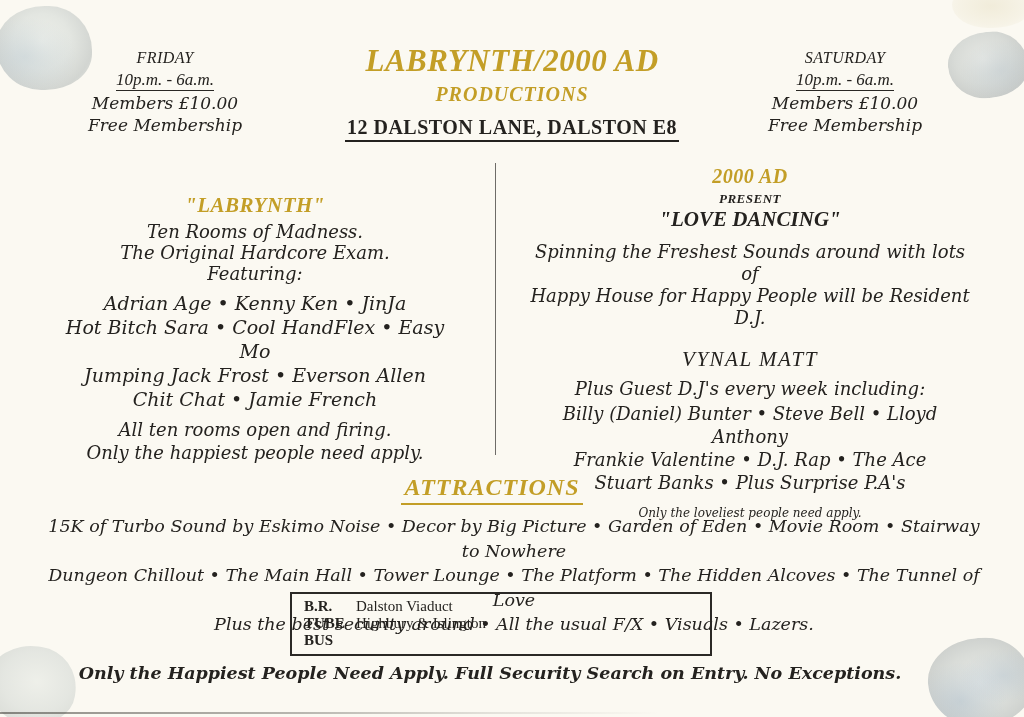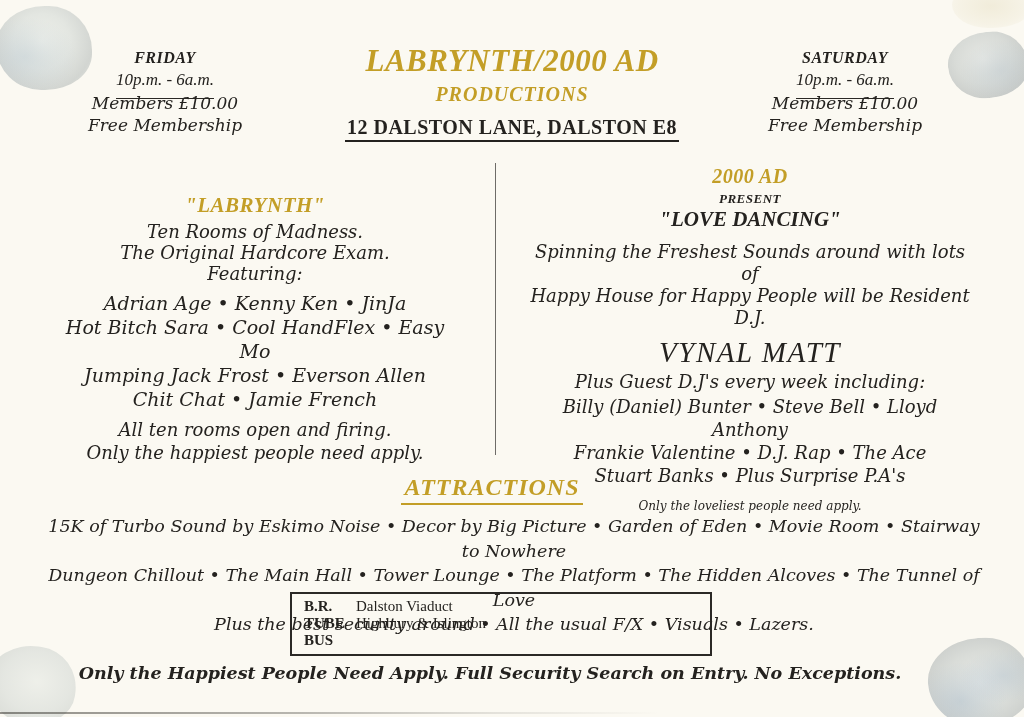--- a/index.html
+++ b/index.html
@@ -14,44 +14,44 @@
   .flyer{position:absolute;inset:0;}
 
   
   .times{font-family:"Liberation Serif", serif;}
   .script{font-family:"DejaVu Serif", serif;font-style:italic;}
   .gold{color:#c39e27;}
   .abs{position:absolute;}
 
   
   .sideblock{width:170px;text-align:center;}
-  .day-label{font-size:16px;font-weight:bold;font-style:italic;line-height:20px;letter-spacing:.5px;}
+  .day-label{font-size:16px;font-weight:normal;font-style:italic;line-height:20px;letter-spacing:.5px;}
   .hours{font-size:17px;font-style:italic;line-height:24px;}
-  .hours span{border-bottom:1.5px solid #2a2824;padding-bottom:9px;}
+  .hours span{border-bottom:1.5px solid #2a2824;padding-bottom:1px;}
   .side-script{font-size:17px;line-height:22px;}
 
   
   .titleblock{left:312px;top:44px;width:400px;text-align:center;}
   .main-title{font-size:31px;font-weight:bold;font-style:italic;line-height:34px;letter-spacing:.5px;}
   .sub-title{font-size:20px;font-weight:bold;font-style:italic;line-height:24px;margin-top:4px;letter-spacing:1px;}
   .address{margin-top:9px;font-size:20px;font-weight:bold;line-height:24px;}
   .address span{border-bottom:2.5px solid #24221f;padding:0 2px 2px 2px;letter-spacing:.5px;}
 
   
   .divider{left:495px;top:163px;width:1px;height:292px;background:#6e6c68;}
   .col-heading{font-size:21px;font-weight:bold;font-style:italic;letter-spacing:.5px;}
   .leftcol{left:55px;top:193px;width:400px;text-align:center;}
   .rightcol{left:528px;top:165px;width:444px;text-align:center;}
   .intro-lines{margin-top:3px;font-size:18px;line-height:21px;}
   .lineup-lines{margin-top:7px;font-size:19px;line-height:24px;}
   .outro-lines{margin-top:7px;font-size:18px;line-height:23px;}
   .present{font-size:13px;font-weight:bold;font-style:italic;line-height:16px;margin-top:3px;letter-spacing:.5px;}
   .event-title{font-size:21px;font-weight:bold;font-style:italic;line-height:24px;}
   .r-intro{margin-top:10px;font-size:18px;line-height:22px;}
-  .resident{margin-top:9px;font-size:29px;font-style:italic;line-height:28px;letter-spacing:1.5px;font-family:"Liberation Serif", serif;}
+  .resident{margin-top:16px;font-size:21px;font-style:italic;line-height:28px;letter-spacing:1.5px;font-family:"Liberation Serif", serif;}
   .guests-intro{margin-top:5px;font-size:18px;line-height:22px;}
   .guest-lines{margin-top:2px;font-size:18px;line-height:23px;}
   .r-outro{margin-top:8px;font-size:12px;line-height:22px;}
 
   
   .attractions{left:0px;top:474px;width:984px;text-align:center;}
   .attractions-heading{display:inline-block;font-size:24px;font-weight:bold;font-style:italic;letter-spacing:1px;border-bottom:2.5px solid #c39e27;padding:0 3px 2px 3px;}
   .attraction-lines{margin-top:9px;font-size:17.5px;line-height:24.5px;padding-left:44px;}
 
   

